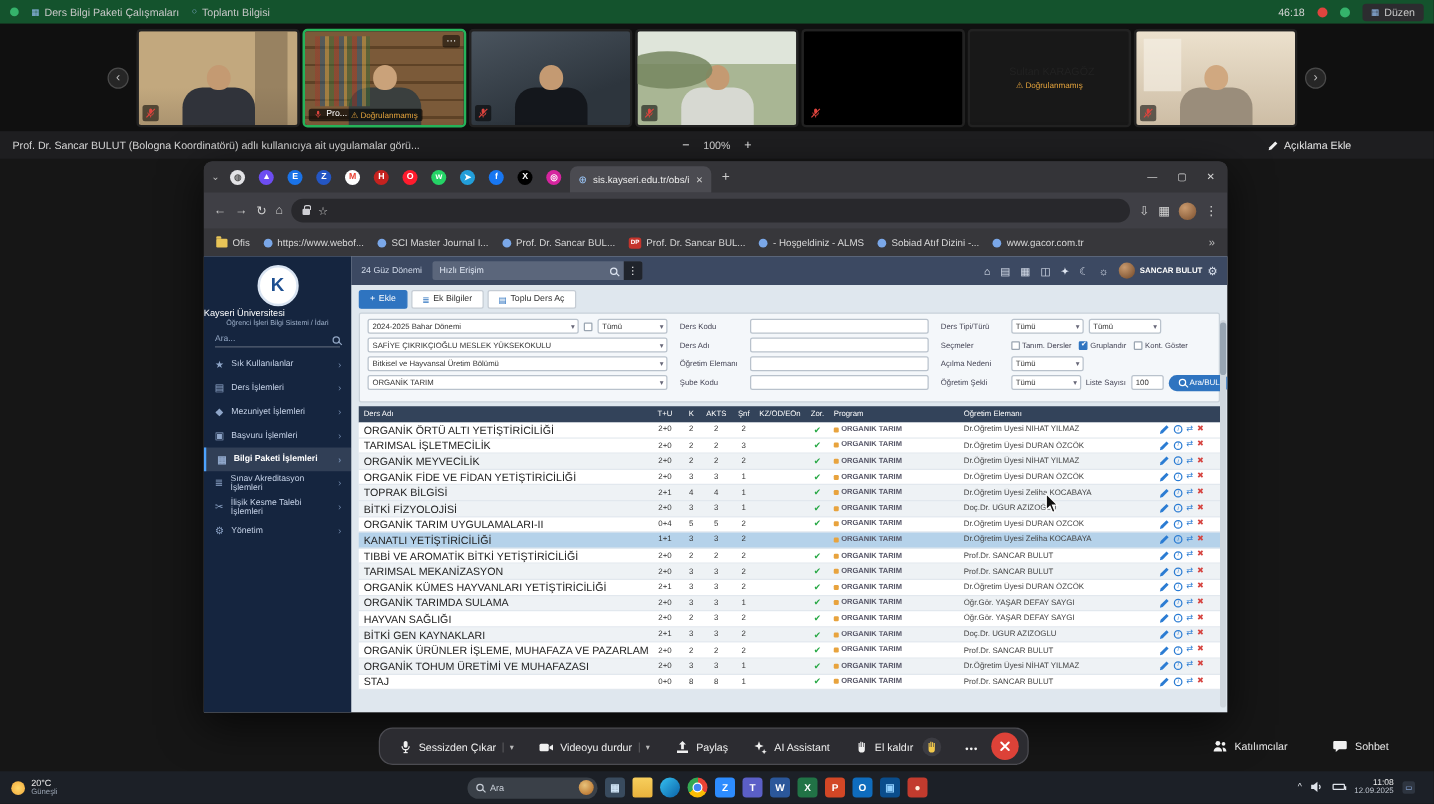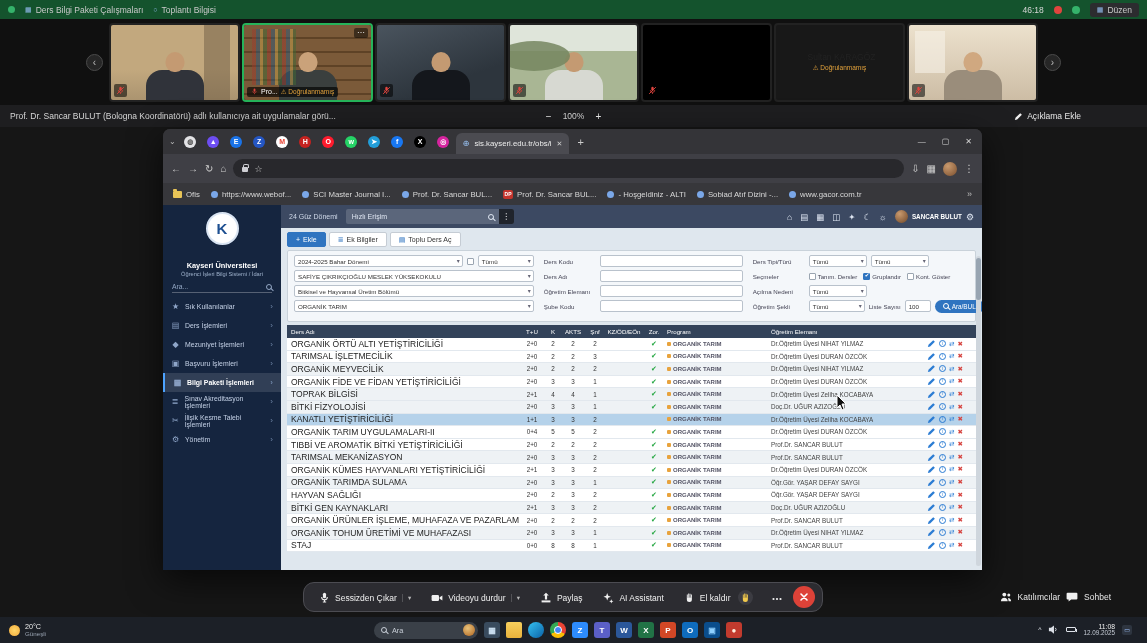--- a/index.html
+++ b/index.html
@@ -104,21 +104,21 @@
   .bm-badge{width:10px;height:9px;background:#c5342c;color:#fff;font-size:5px;font-weight:bold;
     display:flex;align-items:center;justify-content:center;border-radius:2px;flex:0 0 auto}
   .bm-more{margin-left:auto;color:#bbb;font-size:9px}
 
   
   .page{position:absolute;left:0;top:76px;right:0;bottom:0;background:#dfe7ee;display:flex}
   .obs-side{width:118px;background:#15253f;color:#cfd9ea;flex:0 0 auto;padding-top:7px}
   .logo{width:33px;height:33px;border-radius:50%;background:#fff;margin:0 auto;display:flex;
     align-items:center;justify-content:center;border:2px solid #d9e4f2}
   .logo span{color:#1d4f91;font-weight:bold;font-size:15px}
-  .uni{text-align:center;font-size:7.4px;font-weight:bold;color:#fff;margin-top:16px}
+  .uni{font-size:7.4px;font-weight:normal;color:#fff;margin-top:1px}
   .uni-sub{text-align:center;font-size:5.7px;color:#9fb2cc;margin-top:1px}
   .side-search{margin:6px 9px 4px;display:flex;align-items:center;justify-content:space-between;
     border-bottom:1px solid rgba(255,255,255,.28);padding-bottom:2px}
   .ss-ph{font-size:6.8px;color:#93a7c4}
   .mag{width:6px;height:6px;border:1px solid currentColor;border-radius:50%;position:relative;display:inline-block}
   .mag::after{content:"";position:absolute;width:4px;height:1px;background:currentColor;transform:rotate(45deg);right:-3px;bottom:-1px}
   .mi{height:19px;display:flex;align-items:center;gap:5px;padding:0 8px;font-size:6.9px;color:#c4d1e6}
   .mi-ic{font-size:8px;color:#8fa6c9;width:9px;text-align:center}
   .mi-ch{margin-left:auto;color:#6f86a8;font-size:8px}
   .mi.active{background:rgba(255,255,255,.12);border-left:2px solid #4da3ff;color:#fff;font-weight:bold}
@@ -190,21 +190,21 @@
   .zpill{margin-left:303px;background:#2c2c31;border:1px solid #4c4c52;border-radius:11px;
     display:flex;align-items:flex-end;gap:4px;padding:3px 7px}
   #zbtns{display:flex;align-items:center;gap:4px}
   .zbtn{display:flex;align-items:center;gap:5px;padding:3px 8px;border-radius:7px;font-size:8.5px;color:#f0f0f0}
   .z-ic{display:inline-flex;color:#f0f0f0}
   .z-chev{font-size:6.5px;color:#b9b9b9;border-left:1px solid rgba(255,255,255,.18);padding-left:5px}
   .z-extra{display:inline-flex;width:15px;height:15px;border-radius:50%;background:#3c3c42;
     align-items:center;justify-content:center;margin-left:2px}
   .zbtn.more{padding:3px 6px}
   .zleave{width:22px;height:22px;border-radius:50%;background:#dd4238;display:flex;align-items:center;justify-content:center}
-  .zright{position:absolute;right:36px;display:flex;gap:6px}
+  .zright{position:absolute;right:36px;display:flex;gap:36px}
   .zr-item{display:flex;align-items:center;gap:6px;font-size:8.5px;color:#e8e8e8}
 
   
   .taskbar{position:absolute;left:0;bottom:0;width:100%;height:26px;background:#1c2027;
     display:flex;align-items:center}
   .weather{display:flex;align-items:center;gap:5px;padding-left:9px}
   .sun{width:11px;height:11px;border-radius:50%;background:radial-gradient(#ffd76a,#f2a93b)}
   .wtxt{display:flex;flex-direction:column;line-height:1.05}
   .wtemp{font-size:7.2px;color:#eee}
   .wdesc{font-size:6.2px;color:#9aa4b2}
@@ -483,21 +483,21 @@
             <span class="bm-label">Prof. Dr. Sancar BUL...</span>
           </div>
 
   <div class="bm">
             <span class="bm-ic bm-badge">DP</span>
             <span class="bm-label">Prof. Dr. Sancar BUL...</span>
           </div>
 
   <div class="bm">
             <span class="bm-ic bm-dot"></span>
-            <span class="bm-label">- Hoşgeldiniz - ALTI</span>
+            <span class="bm-label">- Hoşgeldiniz - ALMS</span>
           </div>
 
   <div class="bm">
             <span class="bm-ic bm-dot"></span>
             <span class="bm-label">Sobiad Atıf Dizini -...</span>
           </div>
 
   <div class="bm">
             <span class="bm-ic bm-dot"></span>
             <span class="bm-label">www.gacor.com.tr</span>
@@ -875,58 +875,58 @@
                       <svg width="9" height="9" viewBox="0 0 12 12" fill="currentColor">
                         <path d="M1.2 10.8l.8-3 6.3-6.3 2.2 2.2-6.3 6.3z"></path>
                       </svg>
                     </span>
       <span class="act inf">i</span>
       <span class="act">⇄</span>
       <span class="act del">✖</span>
     </span>
   </div>
 
+  <div class="trow tgrid even">
+    <span class="c-name cell">ORGANİK TARIM UYGULAMALARI-II</span>
+    <span class="c-tu cell ctr">0+4</span>
+    <span class="c-k cell ctr">5</span>
+    <span class="c-akts cell ctr">5</span>
+    <span class="c-snf cell ctr">2</span>
+    <span class="c-kz cell ctr"></span>
+    <span class="c-zor cell ctr">✔</span>
+    <span class="c-prog cell">
+                    <i class="pdot"></i>
+                    <span class="c-prog-t">ORGANİK TARIM</span>
+                  </span>
+    <span class="c-inst cell">Dr.Öğretim Üyesi DURAN ÖZCÖK</span>
+    <span class="c-act cell">
+      <span class="act">
+                      <svg width="9" height="9" viewBox="0 0 12 12" fill="currentColor">
+                        <path d="M1.2 10.8l.8-3 6.3-6.3 2.2 2.2-6.3 6.3z"></path>
+                      </svg>
+                    </span>
+      <span class="act inf">i</span>
+      <span class="act">⇄</span>
+      <span class="act del">✖</span>
+    </span>
+  </div>
+
   <div class="trow tgrid odd hl">
     <span class="c-name cell">KANATLI YETİŞTİRİCİLİĞİ</span>
     <span class="c-tu cell ctr">1+1</span>
     <span class="c-k cell ctr">3</span>
     <span class="c-akts cell ctr">3</span>
     <span class="c-snf cell ctr">2</span>
     <span class="c-kz cell ctr"></span>
     <span class="c-zor cell ctr"></span>
     <span class="c-prog cell">
                     <i class="pdot"></i>
                     <span class="c-prog-t">ORGANİK TARIM</span>
                   </span>
     <span class="c-inst cell">Dr.Öğretim Üyesi Zeliha KOCABAYA</span>
-    <span class="c-act cell">
-      <span class="act">
-                      <svg width="9" height="9" viewBox="0 0 12 12" fill="currentColor">
-                        <path d="M1.2 10.8l.8-3 6.3-6.3 2.2 2.2-6.3 6.3z"></path>
-                      </svg>
-                    </span>
-      <span class="act inf">i</span>
-      <span class="act">⇄</span>
-      <span class="act del">✖</span>
-    </span>
-  </div>
-
-  <div class="trow tgrid even">
-    <span class="c-name cell">ORGANİK TARIM UYGULAMALARI-II</span>
-    <span class="c-tu cell ctr">0+4</span>
-    <span class="c-k cell ctr">5</span>
-    <span class="c-akts cell ctr">5</span>
-    <span class="c-snf cell ctr">2</span>
-    <span class="c-kz cell ctr"></span>
-    <span class="c-zor cell ctr">✔</span>
-    <span class="c-prog cell">
-                    <i class="pdot"></i>
-                    <span class="c-prog-t">ORGANİK TARIM</span>
-                  </span>
-    <span class="c-inst cell">Dr.Öğretim Üyesi DURAN ÖZCÖK</span>
     <span class="c-act cell">
       <span class="act">
                       <svg width="9" height="9" viewBox="0 0 12 12" fill="currentColor">
                         <path d="M1.2 10.8l.8-3 6.3-6.3 2.2 2.2-6.3 6.3z"></path>
                       </svg>
                     </span>
       <span class="act inf">i</span>
       <span class="act">⇄</span>
       <span class="act del">✖</span>
     </span>

